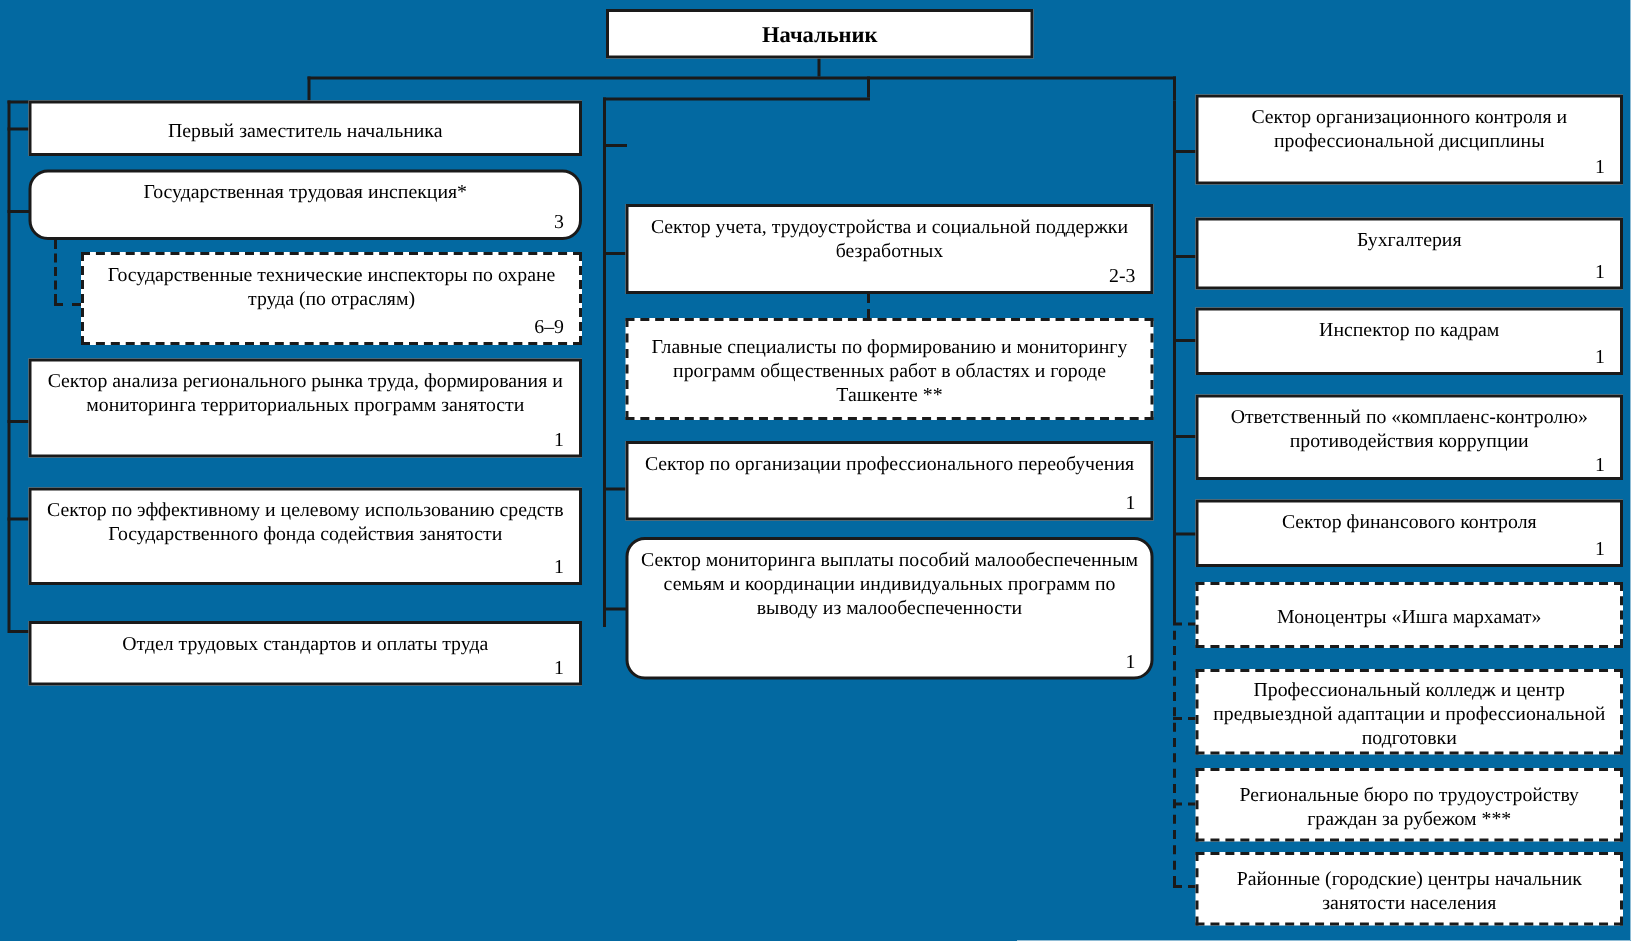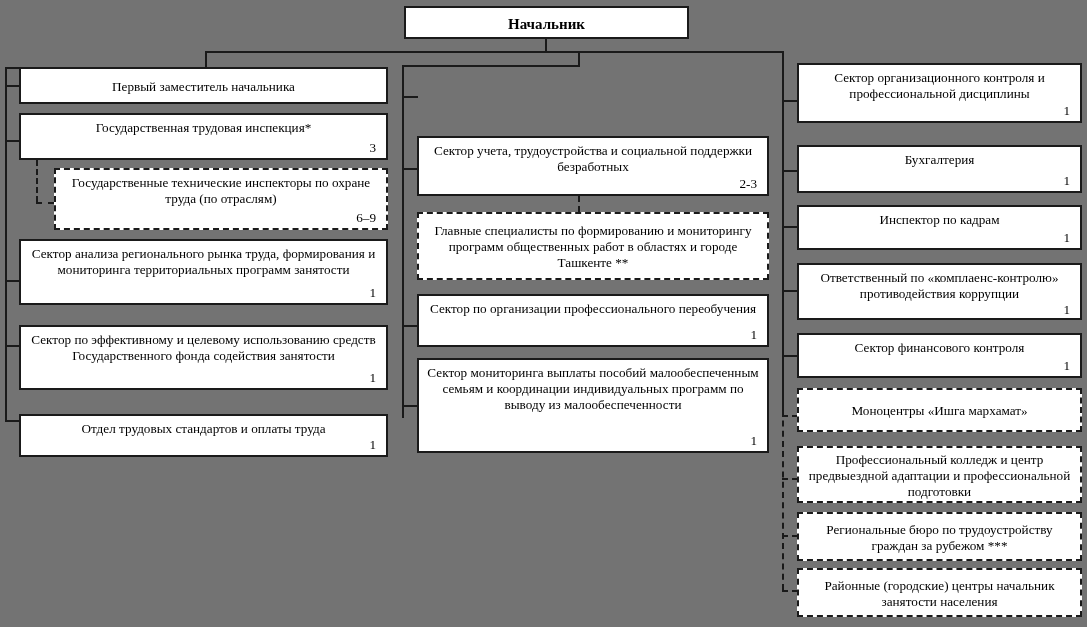--- a/index.html
+++ b/index.html
@@ -4,21 +4,21 @@
 <style>
   html, body {
     margin: 0;
     padding: 0;
     background: #ffffff;
   }
   #chart-root {
     position: relative;
     width: 1087px;
     height: 627px;
-    background: #737373;
+    background: #0369a1;
     font-family: "Liberation Serif", "DejaVu Serif", serif;
     overflow: hidden;
   }
   .node {
     position: absolute;
     box-sizing: border-box;
     background: #ffffff;
     display: flex;
     flex-direction: column;
     align-items: stretch;
@@ -126,21 +126,21 @@
   <div class="ln h-dash" style="left:782px; top:590px; width:16px;"></div>
 
   <div class="node solid center-only" style="left:404px; top:6px; width:285px; height:33px;">
     <div class="title bold">Начальник</div>
   </div>
 
   <div class="node solid center-only" style="left:19px; top:67px; width:369px; height:37px;">
     <div class="title">Первый заместитель начальника</div>
   </div>
 
-  <div class="node solid" style="left:19px; top:113px; width:369px; height:47px;">
+  <div class="node solid" style="left:19px; top:113px; width:369px; height:47px;border-radius:13px;">
     <div class="title">Государственная трудовая инспекция*</div>
     <div class="count">3</div>
   </div>
 
   <div class="node dashed" style="left:54px; top:168px; width:334px; height:62px;">
     <div class="title">Государственные технические инспекторы по охране труда (по отраслям)</div>
     <div class="count">6–9</div>
   </div>
 
   <div class="node solid" style="left:19px; top:239px; width:369px; height:66px;">
@@ -166,21 +166,21 @@
 
   <div class="node dashed center-only" style="left:417px; top:212px; width:352px; height:68px;">
     <div class="title">Главные специалисты по формированию и мониторингу программ общественных работ в областях и городе Ташкенте **</div>
   </div>
 
   <div class="node solid" style="left:417px; top:294px; width:352px; height:53px;">
     <div class="title">Сектор по организации профессионального переобучения</div>
     <div class="count">1</div>
   </div>
 
-  <div class="node solid" style="left:417px; top:358px; width:352px; height:95px;">
+  <div class="node solid" style="left:417px; top:358px; width:352px; height:95px;border-radius:13px;">
     <div class="title">Сектор мониторинга выплаты пособий малообеспеченным семьям и координации индивидуальных программ по выводу из малообеспеченности</div>
     <div class="count">1</div>
   </div>
 
   <div class="node solid" style="left:797px; top:63px; width:285px; height:60px;">
     <div class="title">Сектор организационного контроля и профессиональной дисциплины</div>
     <div class="count">1</div>
   </div>
 
   <div class="node solid" style="left:797px; top:145px; width:285px; height:48px;">

